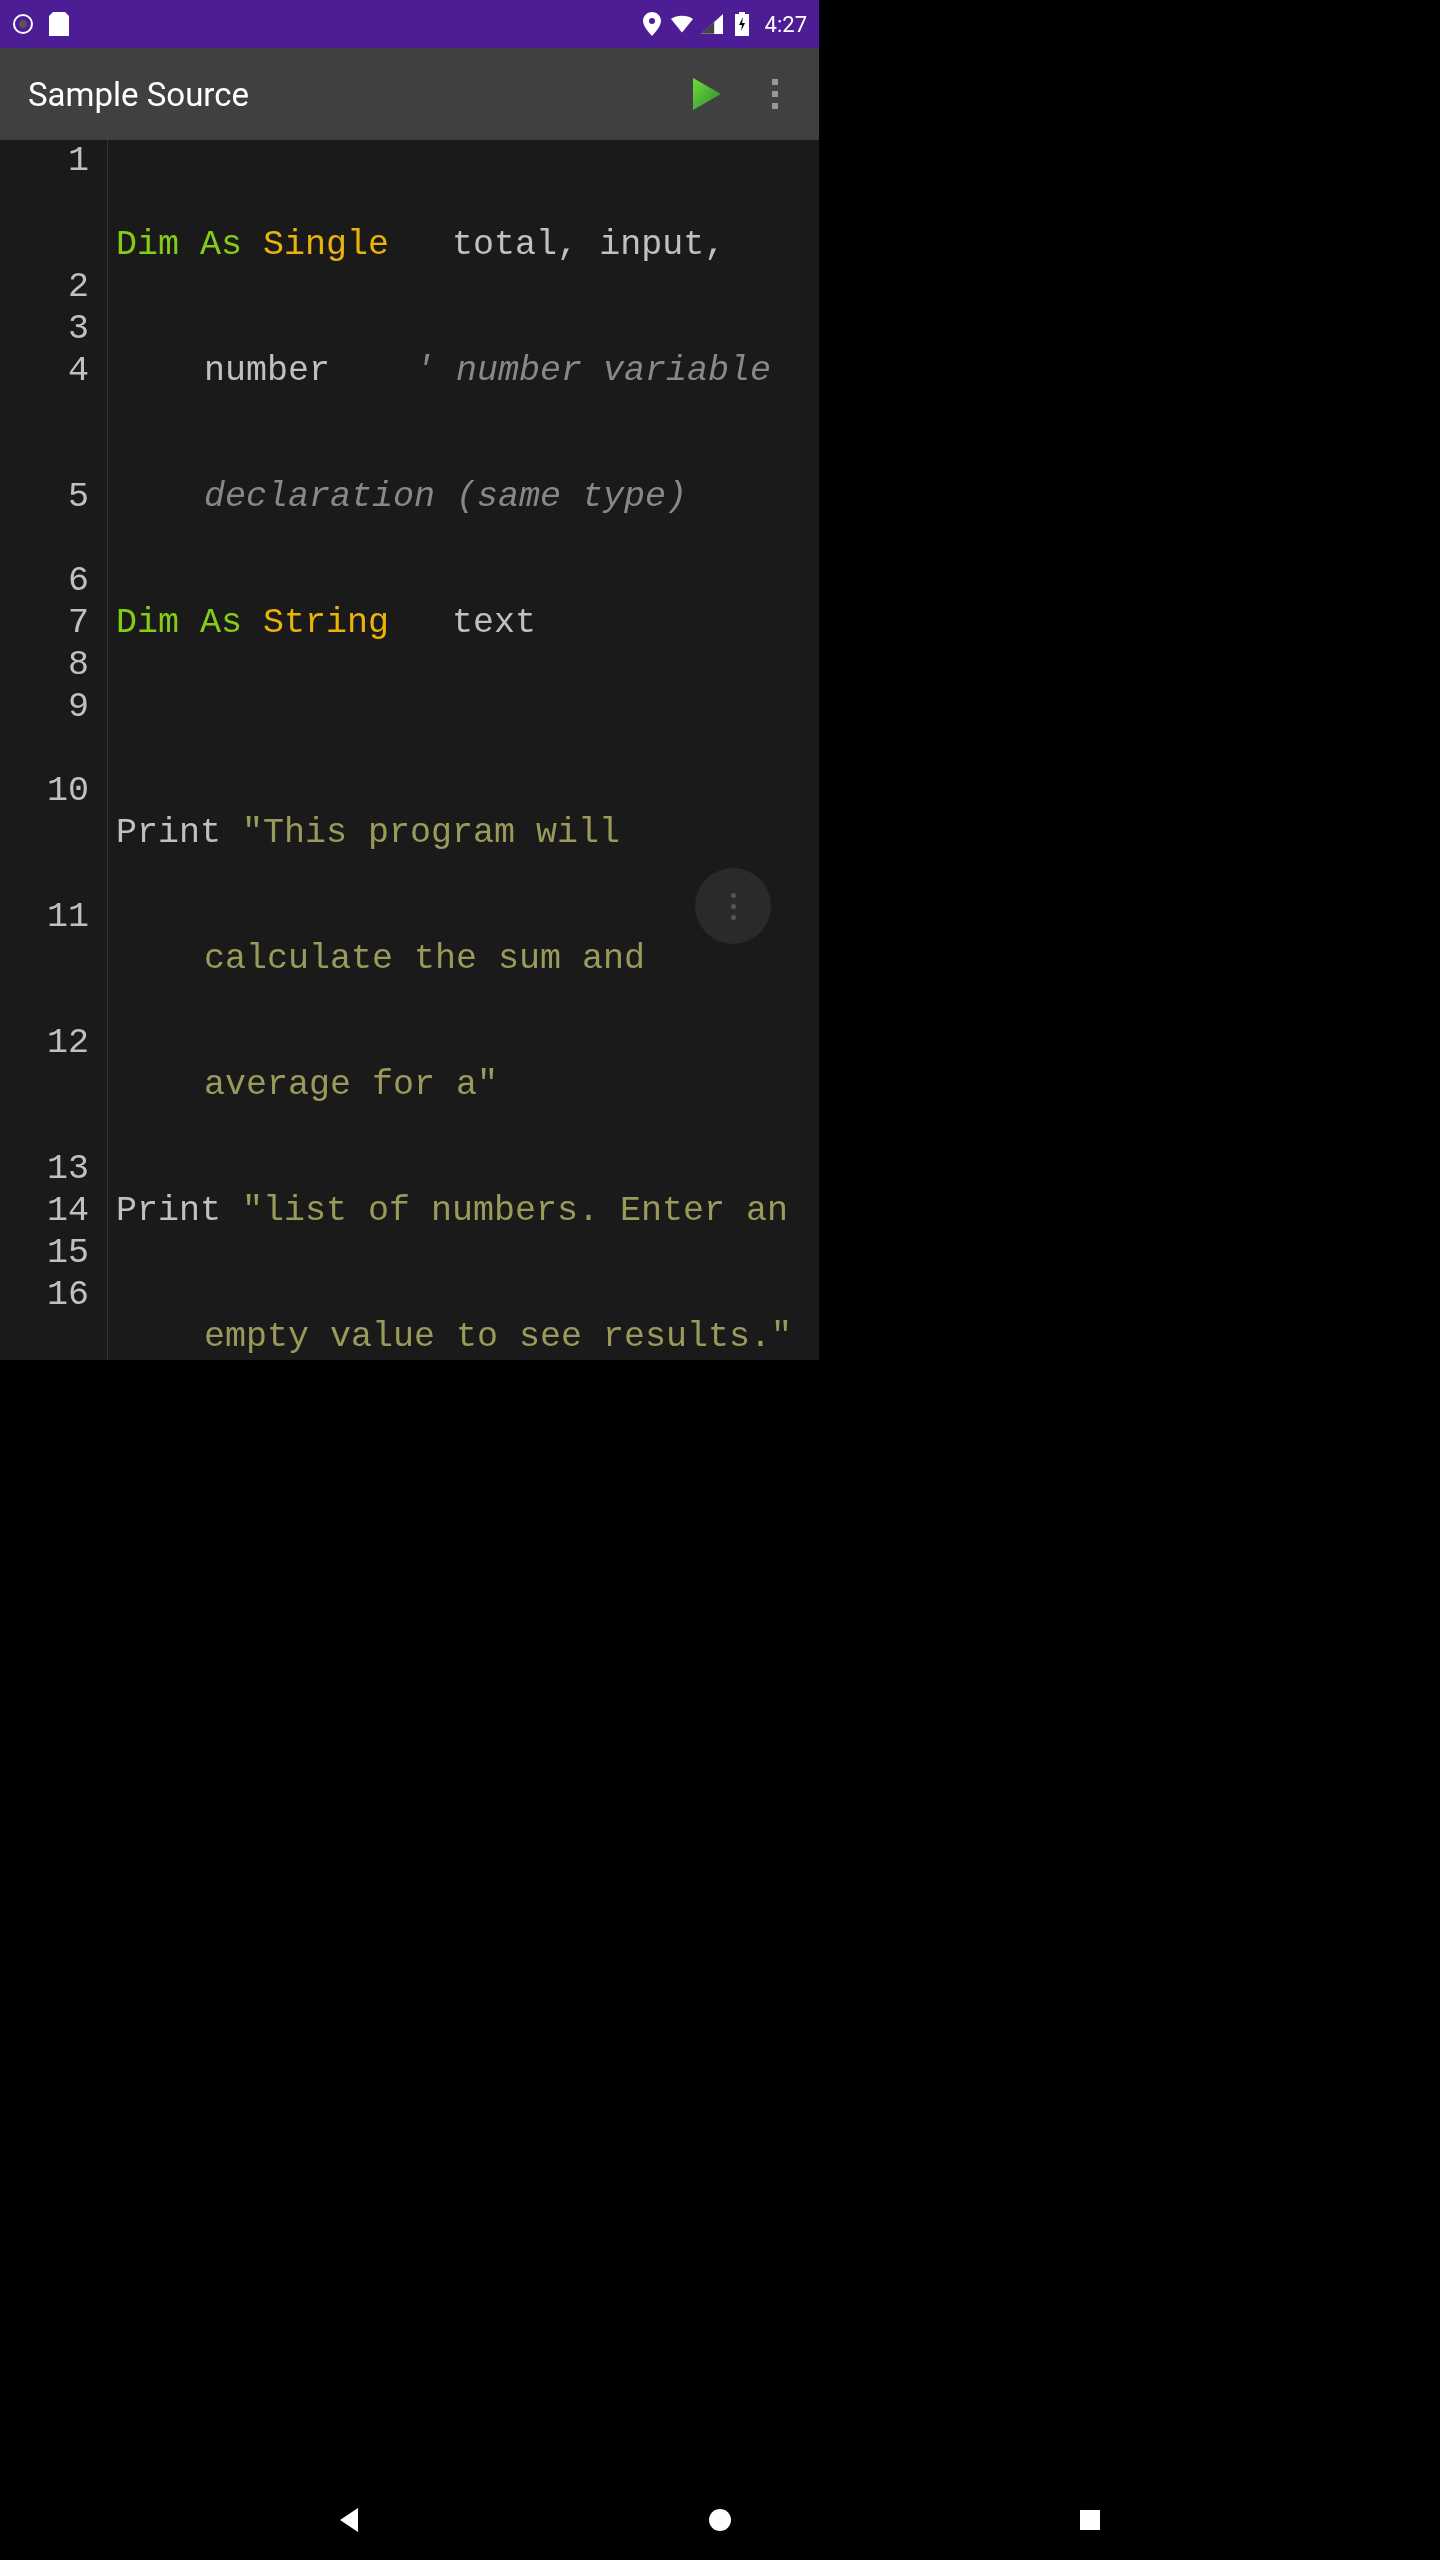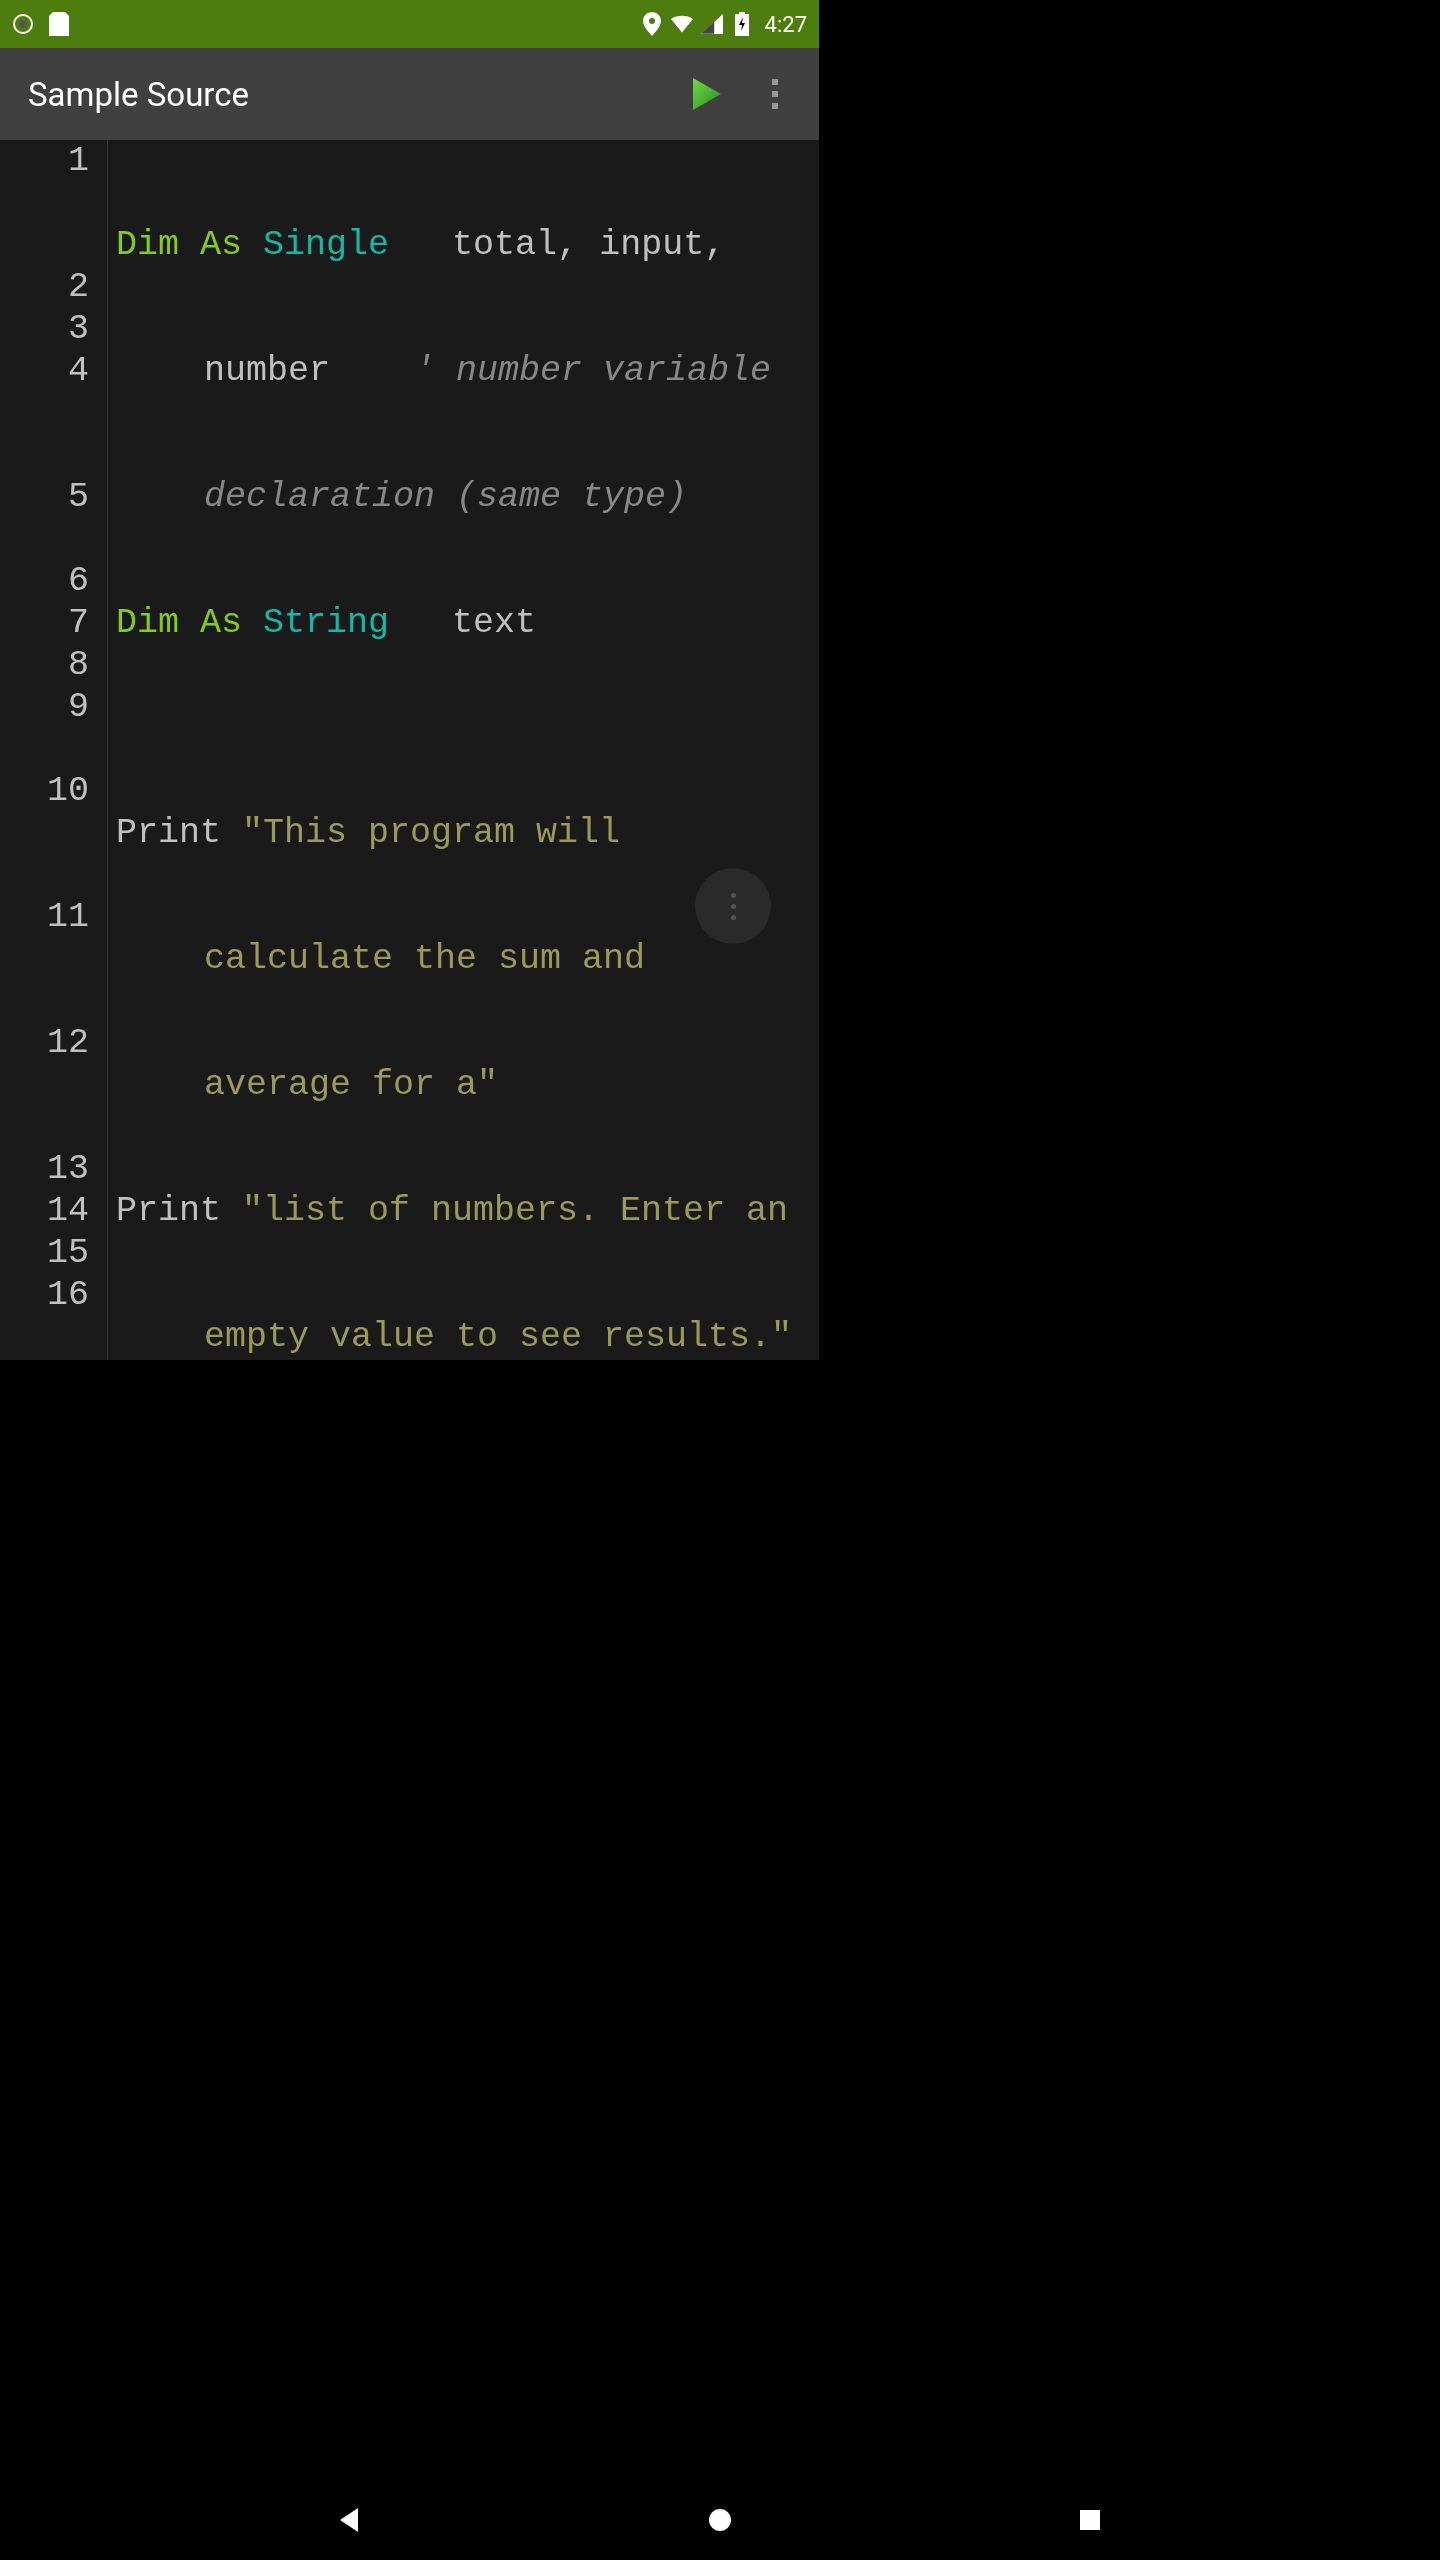--- a/index.html
+++ b/index.html
@@ -9,21 +9,21 @@
     }
     html, body {
       width: 819px;
       height: 1440px;
       background: #000;
       font-family: Roboto, Arial, sans-serif;
       overflow: hidden;
     }
     .status-bar {
       height: 48px;
-      background: #4d7c0f;
+      background: #4c1d95;
       display: flex;
       align-items: center;
       padding: 0 12px;
       color: #fff;
     }
     .status-left {
       display: flex;
       align-items: center;
       gap: 14px;
     }
@@ -116,21 +116,21 @@
       display: block;
     }
     .wrap-line {
       padding-left: 88px;
     }
     .kw { color: #84cc16; margin-top: 32px; }
     .str { color: #9a9a5a; }
     .comment { color: #888; font-style: italic; }
     .op { color: #c85050; }
     .num { color: #c85050; }
-    .ident { color: #14b8a6; }
+    .ident { color: #eab308; }
     .nav-bar {
       position: absolute;
       bottom: 0;
       left: 0;
       right: 0;
       height: 80px;
       background: #000;
       display: flex;
       align-items: center;
       justify-content: space-evenly;

